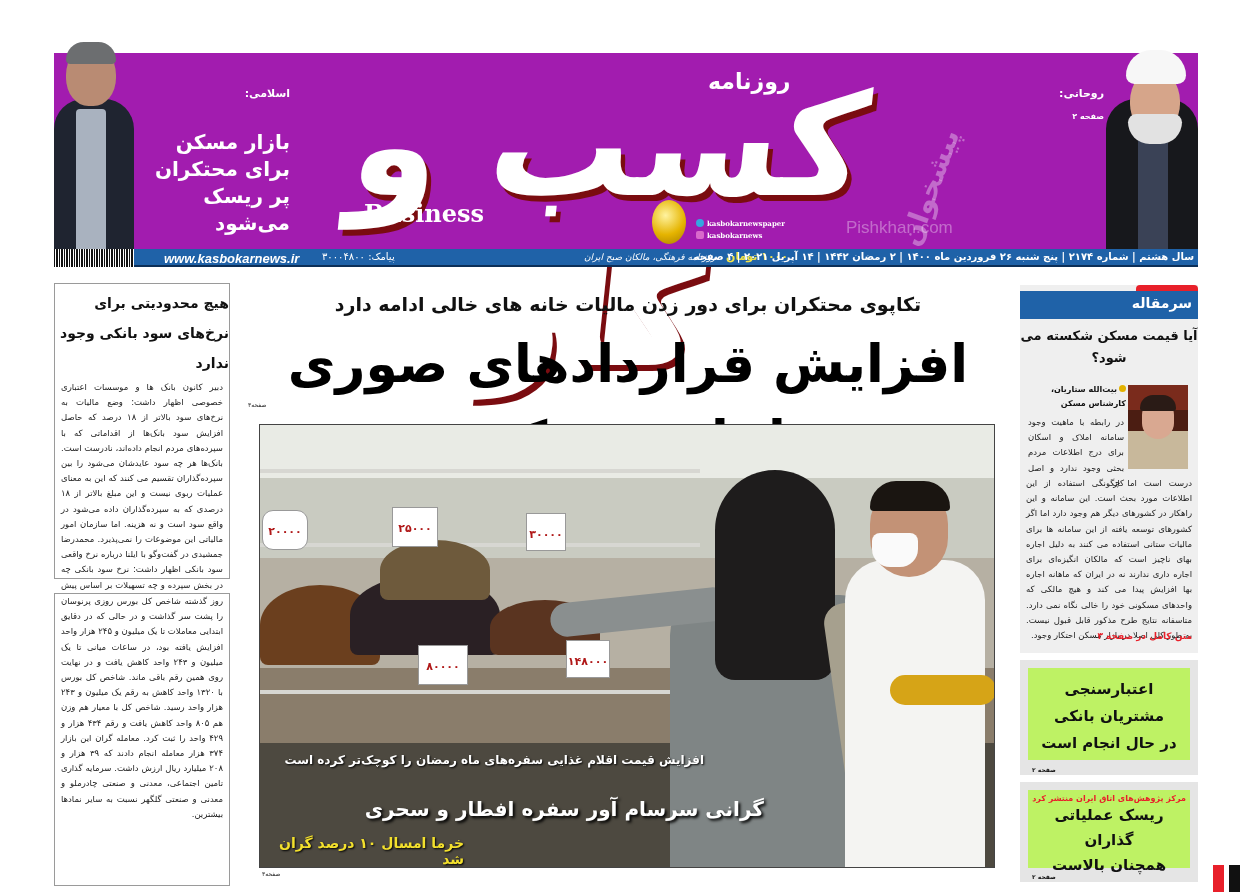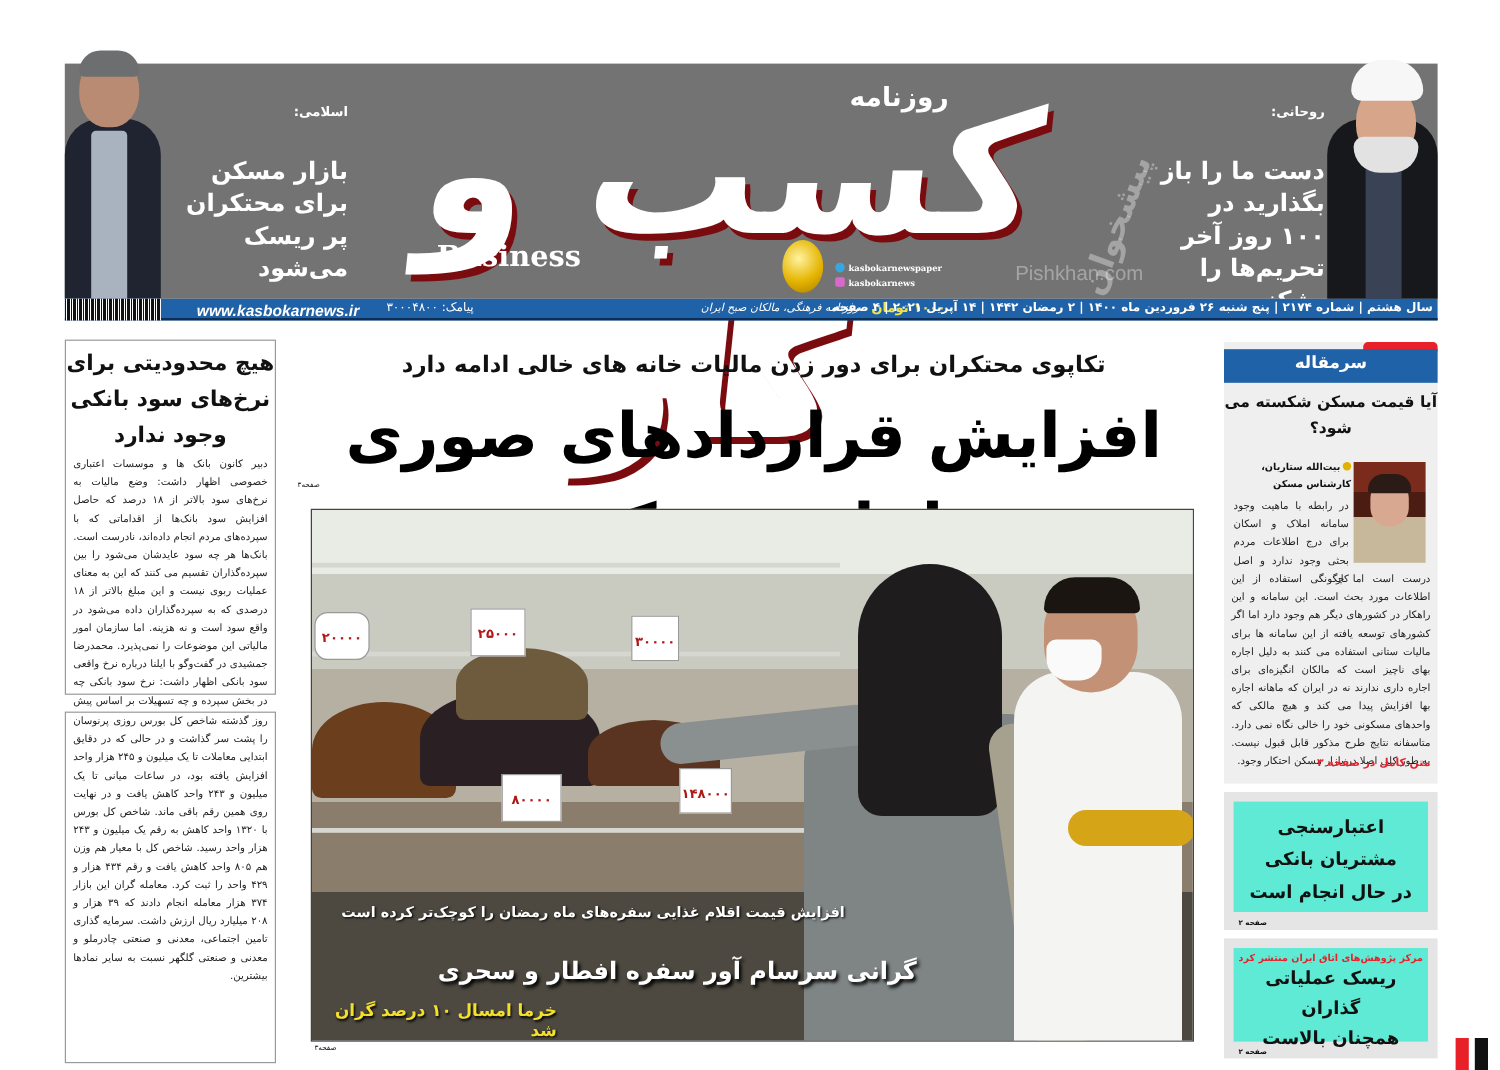--- a/index.html
+++ b/index.html
@@ -2,21 +2,21 @@
 <html lang="fa"><head>
 <meta charset="utf-8">
 <style>
   * { box-sizing: border-box; margin: 0; padding: 0; }
   html, body { width: 1250px; height: 892px; background: #ffffff; overflow: hidden; }
   body { font-family: "DejaVu Sans", sans-serif; color: #111; position: relative; }
 
   
   .masthead {
     position: absolute; left: 54px; top: 53px; width: 1144px; height: 196px;
-    background: #737373;
+    background: #a21caf;
   }
   .mast-side-photo {
     position: absolute; bottom: 0; width: 80px; height: 205px;
   }
   .mast-left-photo { left: 0; }
   .mast-right-photo { right: 0; }
   .person-head { position: absolute; border-radius: 50% 50% 45% 45%; }
   .person-body { position: absolute; bottom: 0; border-radius: 30px 30px 0 0; }
 
   .side-teaser { position: absolute; top: 34px; color: #fff; text-align: right; direction: rtl; }
@@ -79,21 +79,21 @@
 
   
   .col-box {
     position: absolute; border: 1px solid #9a9a9a; background: #fff; direction: rtl; text-align: right;
   }
   .box-h { font-weight: bold; text-align: center; color: #111; }
   .box-body { font-size: 8.5px; line-height: 15.2px; color: #222; text-align: justify; padding: 0 6px; }
   .box-pg { color: #e8202a; font-weight: bold; font-size: 16px; padding: 0 6px; }
 
   .box1 { left: 54px; top: 283px; width: 176px; height: 296px; }
-  .box1 .box-h { font-size: 18px; line-height: 30px; padding-top: 4px; margin-bottom: 2px; }
+  .box1 .box-h { font-size: 14px; line-height: 30px; padding-top: 4px; margin-bottom: 2px; text-align: right; }
 
   .box2 { left: 54px; top: 593px; width: 176px; height: 293px; }
   .box2 .box-h { font-size: 19px; line-height: 36px; padding-top: 4px; margin-bottom: 4px; }
 
   
   .subhead {
     position: absolute; left: 256px; top: 293px; width: 744px; text-align: center; direction: rtl;
     font-weight: bold; font-size: 19px; color: #111;
   }
   .mainhead {
@@ -132,39 +132,39 @@
   .cap-sub { top: 410px; font-size: 14px; color: #f3e02d; text-shadow: 1px 1px 2px #000; width: 200px; }
   .photo-pgref { position: absolute; left: 262px; top: 870px; font-size: 6px; color: #111; }
 
   
   .editorial {
     position: absolute; left: 1020px; top: 285px; width: 178px; height: 368px; background: #efefef;
   }
   .ed-tab { position: absolute; left: 116px; top: 0; width: 62px; height: 8px; background: #e8202a; border-radius: 4px 4px 0 0; }
   .ed-label {
     position: absolute; left: 0; top: 6px; width: 178px; height: 28px; background: #1f62a8;
-    color: #fff; font-weight: bold; font-size: 14px; direction: rtl; text-align: center; padding: 4px 6px 0;
+    color: #fff; font-weight: bold; font-size: 14px; direction: rtl; text-align: right; padding: 4px 6px 0;
   }
   .ed-title { position: absolute; left: 0; top: 40px; width: 178px; direction: rtl; text-align: center; font-weight: bold; font-size: 13px; line-height: 22px; }
   .ed-photo {
     position: absolute; left: 108px; top: 100px; width: 60px; height: 84px;
     background: linear-gradient(180deg, #7a2b1c 0 30%, #4b1d12 30% 55%, #c8b89b 55% 100%);
   }
   .ed-face { position: absolute; left: 14px; top: 14px; width: 32px; height: 40px; background: #d9a891; border-radius: 16px; }
   .ed-hair { position: absolute; left: 12px; top: 10px; width: 36px; height: 16px; background: #2a1b16; border-radius: 18px 18px 4px 4px; }
   .ed-author { position: absolute; right: 72px; top: 98px; width: 100px; direction: rtl; font-size: 8px; font-weight: bold; line-height: 14px; }
   .ed-author .dot { display: inline-block; width: 7px; height: 7px; border-radius: 50%; background: #e3b200; margin-left: 2px; }
   .ed-body-top { position: absolute; right: 74px; top: 130px; width: 96px; direction: rtl; text-align: justify; font-size: 8.5px; line-height: 15.2px; color: #222; }
   .ed-body { position: absolute; left: 6px; top: 191px; width: 166px; direction: rtl; text-align: justify; font-size: 8.5px; line-height: 15.2px; color: #222; }
   .ed-more { position: absolute; left: 6px; top: 346px; width: 166px; direction: rtl; text-align: right; color: #e8202a; font-weight: bold; font-size: 9px; }
 
   .teaser-box {
     position: absolute; left: 1020px; width: 178px; background: #e5e5e5; padding: 8px;
   }
-  .teaser-inner { background: #5eead4; width: 162px; direction: rtl; text-align: center; }
+  .teaser-inner { background: #bef264; width: 162px; direction: rtl; text-align: center; }
   .tb1 { top: 660px; height: 115px; }
   .tb1 .teaser-inner { height: 92px; padding-top: 8px; font-weight: bold; font-size: 15px; line-height: 27px; }
   .tb2 { top: 782px; height: 100px; }
   .tb2 .teaser-inner { height: 78px; padding-top: 4px; }
   .tb2 .t-kicker { color: #e8202a; font-size: 8px; font-weight: bold; }
   .tb2 .t-head { font-weight: bold; font-size: 15px; line-height: 25px; }
   .t-pg { position: absolute; left: 12px; bottom: 2px; font-size: 6px; font-weight: bold; }
 
   .corner-bars { position: absolute; left: 1213px; top: 865px; }
   .cbar { position: absolute; top: 0; width: 11px; height: 27px; }
@@ -206,26 +206,20 @@
         <span>kasbokarnews</span>
       </div>
     </div>
   </div>
 
   <div class="watermark-fa">پیشخوان</div>
   <div class="watermark">Pishkhan.com</div>
 
   <div class="side-teaser teaser-right">
     <div class="who">روحانی:</div>
-    <div class="headline">
-      <div>دست ما را باز</div>
-      <div>بگذارید در</div>
-      <div>۱۰۰ روز آخر</div>
-      <div>تحریم‌ها را بشکنیم</div>
-    </div>
     <div class="page-ref">صفحه ۲</div>
   </div>
 
   <div class="mast-side-photo mast-right-photo">
     <div class="person-body" style="right:0;width:92px;height:150px;background:#17181c;"></div>
     <div class="person-body" style="right:30px;width:30px;height:146px;background:#3a4256;border-radius:4px 4px 0 0;"></div>
     <div class="person-head" style="right:18px;top:26px;width:50px;height:62px;background:#d6a58a;"></div>
     <div class="person-head" style="right:16px;top:70px;width:54px;height:30px;background:#e2e2e2;border-radius:10px 10px 26px 26px;"></div>
     <div class="person-head" style="right:12px;top:6px;width:60px;height:34px;background:#f7f7f7;border-radius:30px 30px 10px 10px;"></div>
   </div>

